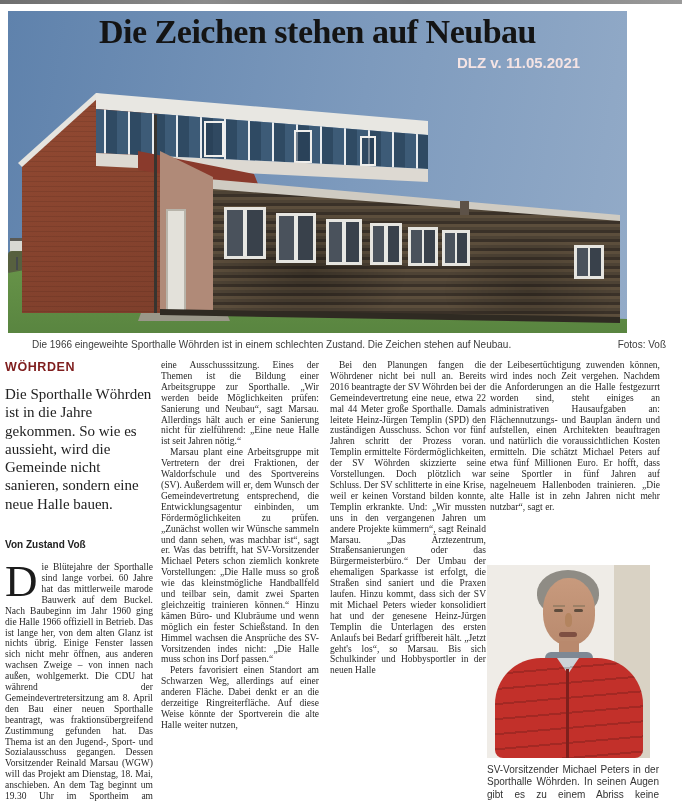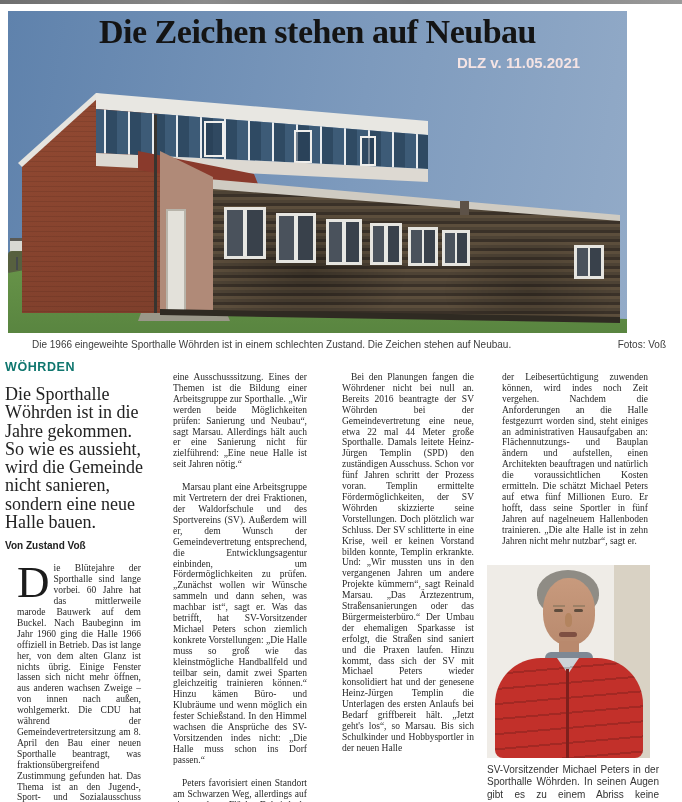--- a/index.html
+++ b/index.html
@@ -71,26 +71,26 @@
             font-size:10px;color:#3c3c3c;margin-left:24px;}
   .capt-row .credit{white-space:nowrap;padding-left:33px;}
 
   
   .col{position:absolute;top:360px;height:440px;}
   .col1{left:5px;width:148px;}
   .col2{left:161px;width:158px;}
   .col3{left:330px;width:156px;}
   .col4{left:490px;width:170px;}
   .kicker{font-family:"Liberation Sans",sans-serif;font-weight:bold;font-size:12.5px;
-          letter-spacing:.6px;color:#0f766e;margin:0 0 11px 0;}
-  .lead{font-size:18px;line-height:18.3px;color:#222;margin:0 0 9px 0;}
+          letter-spacing:.6px;color:#7f1d1d;margin:0 0 11px 0;}
+  .lead{font-size:15px;line-height:18.3px;color:#222;margin:0 0 26px 0;}
   .byline{font-family:"Liberation Sans",sans-serif;font-weight:bold;font-size:10px;
           color:#222;margin:0 0 12px 0;}
   .bodytext{font-size:9.5px;line-height:10.9px;text-align:justify;color:#272727;}
-  .bodytext p{margin:12px;}
+  .bodytext p{margin:0;}
   .bodytext p.ind{text-indent:9px;}
   .dropcap{float:left;font-size:45px;line-height:34px;padding:2px 4px 0 0;color:#1c1c1c;}
 
   
   .portrait{position:absolute;left:487px;top:565px;width:163px;height:193px;overflow:hidden;
             background:linear-gradient(90deg,#efece7 0 78%,#d9d2c4 78% 100%);}
   .portrait *{position:absolute;}
   .hair{left:50px;top:5px;width:62px;height:46px;background:#8f8c85;
         border-radius:50% 50% 45% 45%;}
   .face{left:56px;top:13px;width:52px;height:67px;

